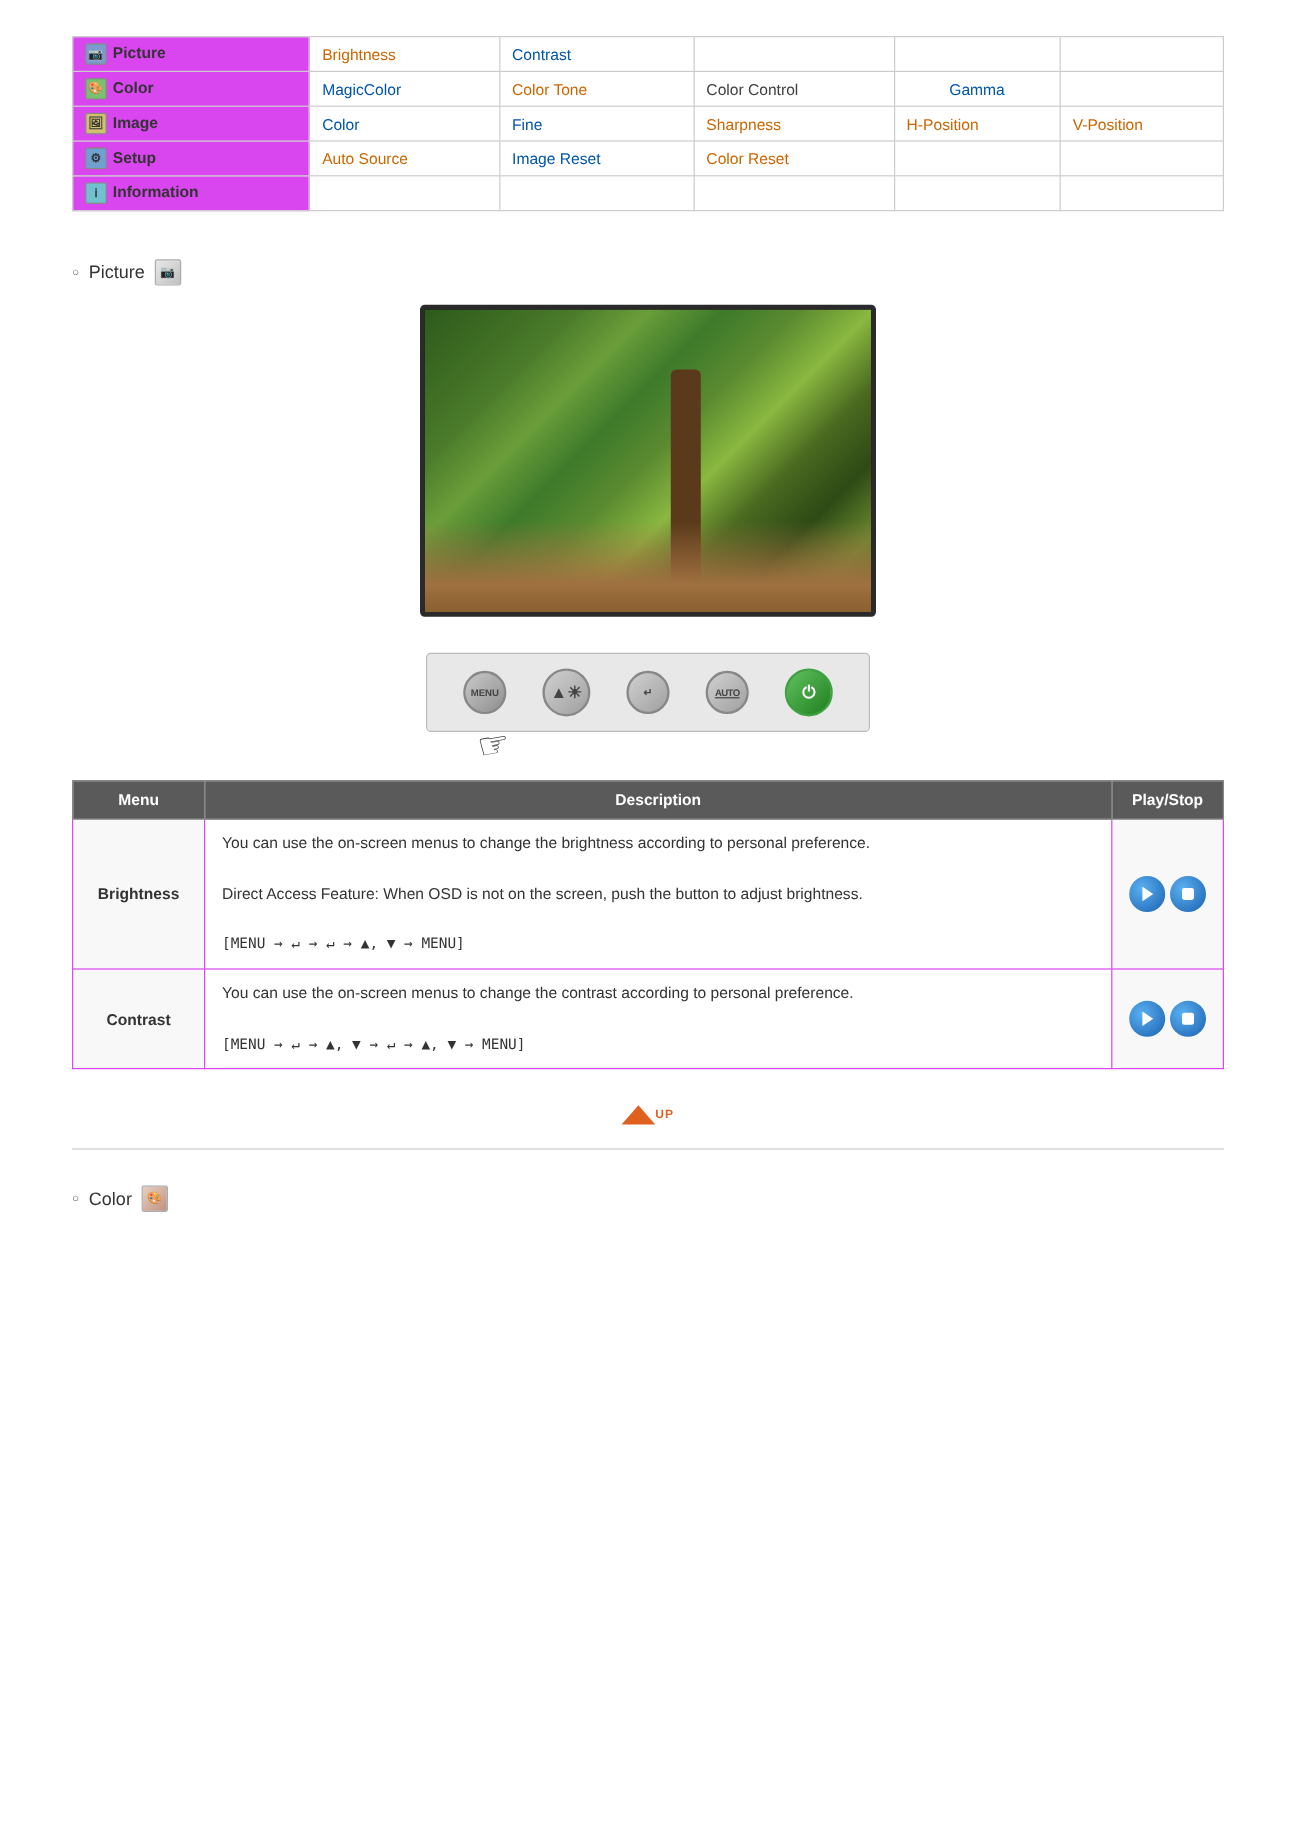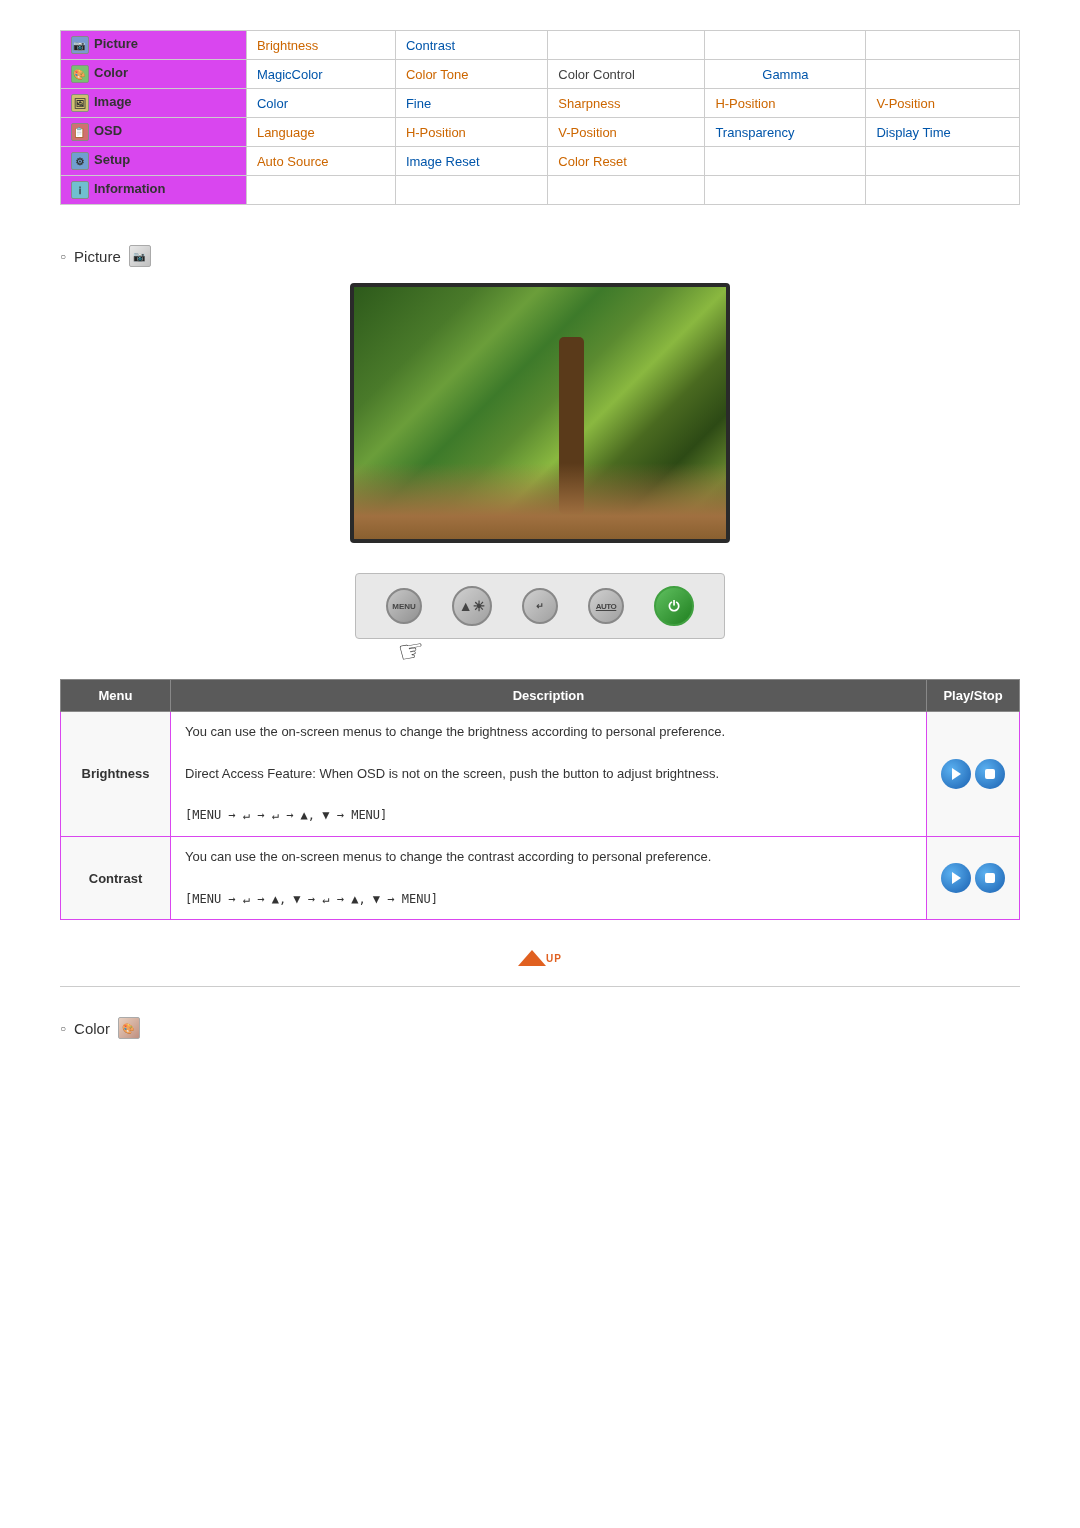--- a/index.html
+++ b/index.html
@@ -288,28 +288,20 @@
       </tr>
       <tr>
         <td class="cat-cell"><span style="display:inline-block;width:18px;height:18px;background:#d0c070;border:1px solid #888;border-radius:2px;text-align:center;line-height:18px;font-size:10px;vertical-align:middle;margin-right:5px;">🖼</span><strong>Image</strong></td>
         <td style="color: rgb(0, 85, 170);">Color</td>
         <td style="color: rgb(0, 85, 170);">Fine</td>
         <td style="color: rgb(204, 102, 0);">Sharpness</td>
         <td style="color: rgb(204, 102, 0);">H-Position</td>
         <td style="color: rgb(204, 102, 0);">V-Position</td>
       </tr>
       <tr>
-        <td class="cat-cell"><span style="display:inline-block;width:18px;height:18px;background:#d07070;border:1px solid #888;border-radius:2px;text-align:center;line-height:18px;font-size:10px;vertical-align:middle;margin-right:5px;">📋</span><strong>OSD</strong></td>
-        <td style="color: rgb(204, 102, 0);">Language</td>
-        <td style="color: rgb(204, 102, 0);">H-Position</td>
-        <td style="color: rgb(204, 102, 0);">V-Position</td>
-        <td style="color: rgb(0, 85, 170);">Transparency</td>
-        <td style="color: rgb(0, 85, 170);">Display Time</td>
-      </tr>
-      <tr>
         <td class="cat-cell"><span style="display:inline-block;width:18px;height:18px;background:#70a0d0;border:1px solid #888;border-radius:2px;text-align:center;line-height:18px;font-size:10px;vertical-align:middle;margin-right:5px;">⚙</span><strong>Setup</strong></td>
         <td style="color: rgb(204, 102, 0);">Auto Source</td>
         <td style="color: rgb(0, 85, 170);">Image Reset</td>
         <td style="color: rgb(204, 102, 0);">Color Reset</td>
         <td></td>
         <td></td>
       </tr>
       <tr>
         <td class="cat-cell"><span style="display:inline-block;width:18px;height:18px;background:#70c0d0;border:1px solid #888;border-radius:2px;text-align:center;line-height:18px;font-size:10px;vertical-align:middle;margin-right:5px;">ℹ</span><strong>Information</strong></td>
         <td></td>

